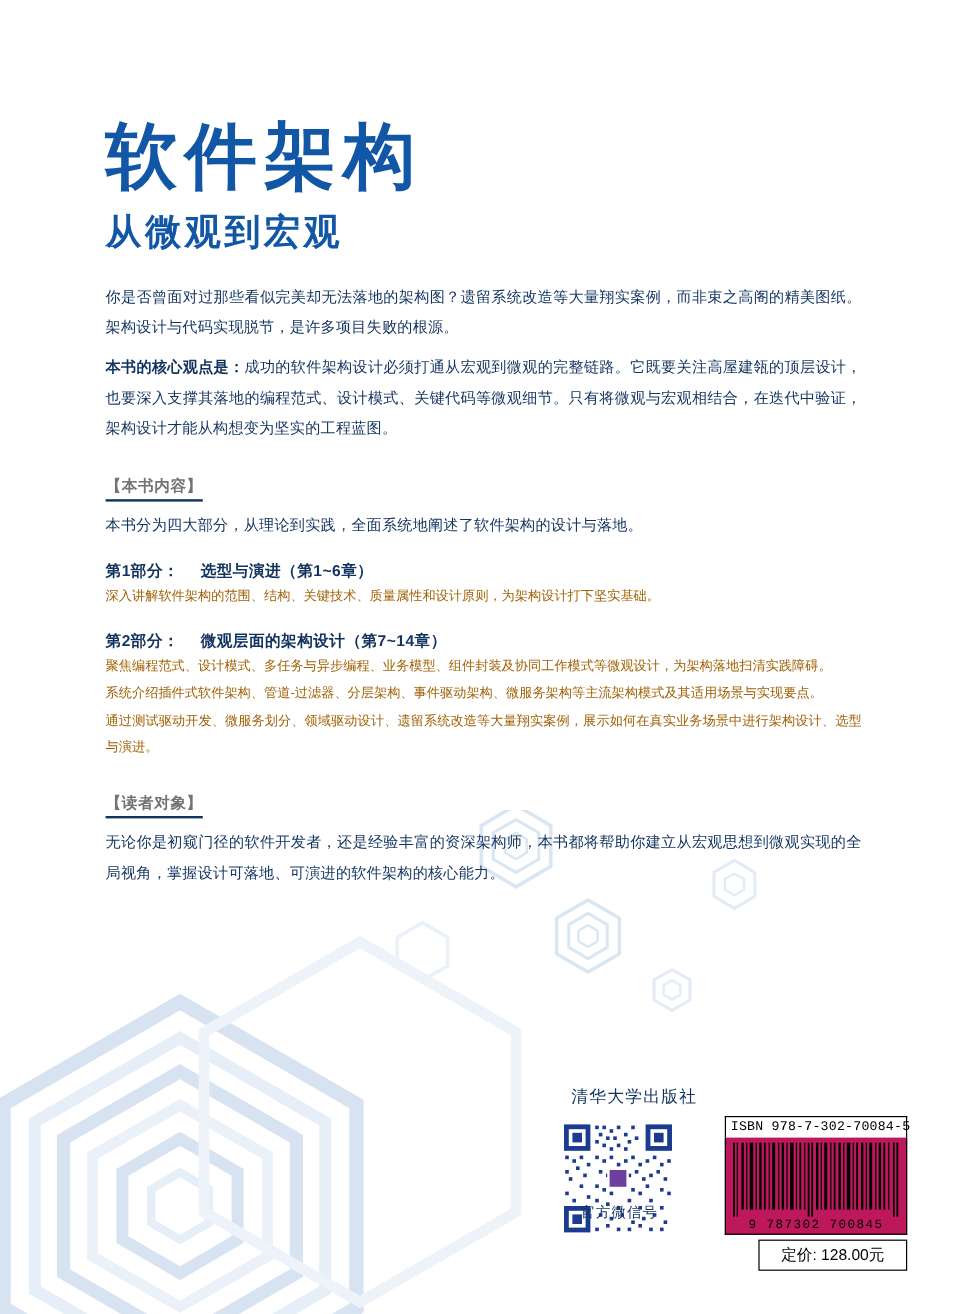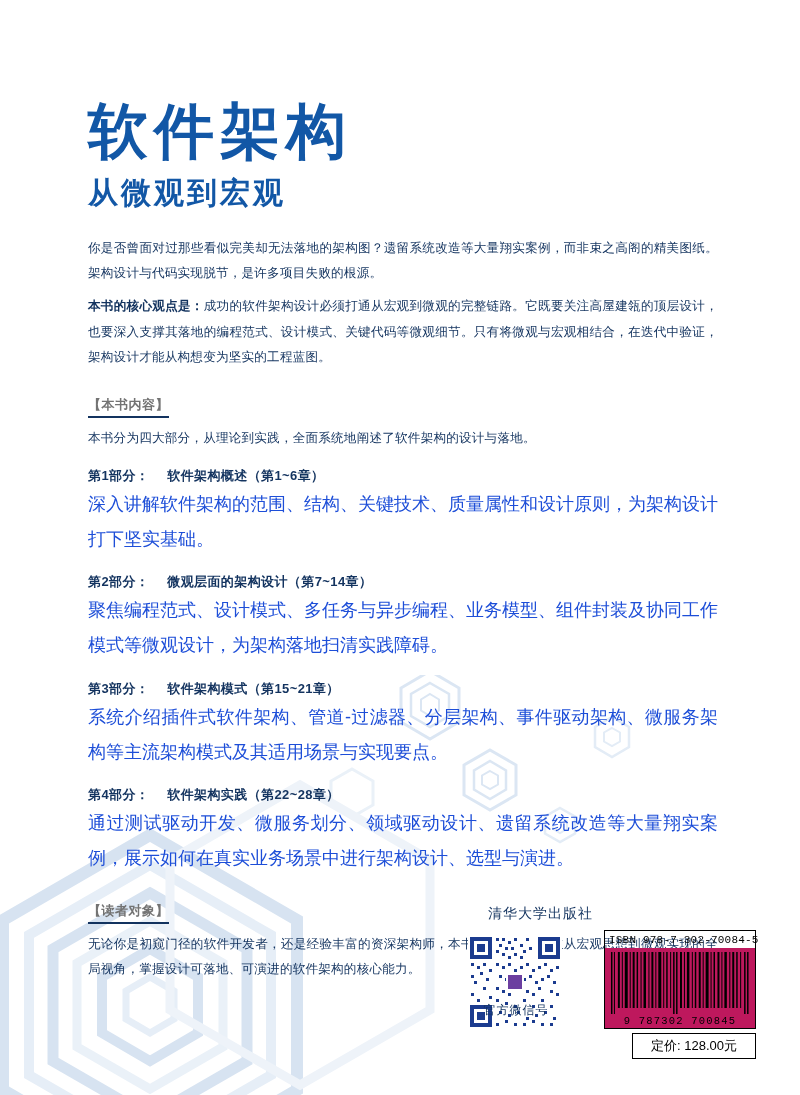--- a/index.html
+++ b/index.html
@@ -85,31 +85,31 @@
     font-size: 13px;
     font-weight: bold;
     color: #13335f;
     margin-top: 16px;
     letter-spacing: 0.4px;
   }
   .part-title .pnum { margin-right: 4px; }
   .part-title .ptext { margin-left: 14px; }
 
   .part-body {
-    font-size: 18px;
+    font-size: 11px;
     line-height: 1.95;
-    color: #1d4ed8;
+    color: #a16207;
     margin-top: 2px;
     text-align: justify;
   }
 
   
   .publisher {
     position: absolute;
-    left: 488px;
+    left: 476px;
     top: 905px;
     font-size: 14px;
     color: #13335f;
     letter-spacing: 1px;
   }
   .qr-box {
     position: absolute;
     left: 468px;
     top: 935px;
     width: 94px;
@@ -229,30 +229,28 @@
     <h1 class="title-main">软件架构</h1>
     <h2 class="title-sub">从微观到宏观</h2>
 
     <p class="para">你是否曾面对过那些看似完美却无法落地的架构图？遗留系统改造等大量翔实案例，而非束之高阁的精美图纸。架构设计与代码实现脱节，是许多项目失败的根源。</p>
 
     <p class="para tight"><b>本书的核心观点是：</b><span>成功的软件架构设计必须打通从宏观到微观的完整链路。它既要关注高屋建瓴的顶层设计，也要深入支撑其落地的编程范式、设计模式、关键代码等微观细节。只有将微观与宏观相结合，在迭代中验证，架构设计才能从构想变为坚实的工程蓝图。</span></p>
 
     <div class="section-head">【本书内容】</div>
     <p class="para tight">本书分为四大部分，从理论到实践，全面系统地阐述了软件架构的设计与落地。</p>
 
-    <div class="part-title"><span class="pnum">第1部分：</span><span class="ptext">软件架构概述（第1~6章）</span></div>
+    <div class="part-title"><span class="pnum">第1部分：</span><span class="ptext">选型与演进（第1~6章）</span></div>
     <div class="part-body">深入讲解软件架构的范围、结构、关键技术、质量属性和设计原则，为架构设计打下坚实基础。</div>
 
     <div class="part-title"><span class="pnum">第2部分：</span><span class="ptext">微观层面的架构设计（第7~14章）</span></div>
     <div class="part-body">聚焦编程范式、设计模式、多任务与异步编程、业务模型、组件封装及协同工作模式等微观设计，为架构落地扫清实践障碍。</div>
 
-    <div class="part-title"><span class="pnum">第3部分：</span><span class="ptext">软件架构模式（第15~21章）</span></div>
     <div class="part-body">系统介绍插件式软件架构、管道-过滤器、分层架构、事件驱动架构、微服务架构等主流架构模式及其适用场景与实现要点。</div>
 
-    <div class="part-title"><span class="pnum">第4部分：</span><span class="ptext">软件架构实践（第22~28章）</span></div>
     <div class="part-body">通过测试驱动开发、微服务划分、领域驱动设计、遗留系统改造等大量翔实案例，展示如何在真实业务场景中进行架构设计、选型与演进。</div>
 
     <div class="section-head">【读者对象】</div>
     <p class="para tight">无论你是初窥门径的软件开发者，还是经验丰富的资深架构师，本书都将帮助你建立从宏观思想到微观实现的全局视角，掌握设计可落地、可演进的软件架构的核心能力。</p>
   </div>
 
   <div class="publisher">清华大学出版社</div>
 
   <div class="qr-box">
     <svg width="94" height="94" viewBox="0 0 94 94" xmlns="http://www.w3.org/2000/svg">

